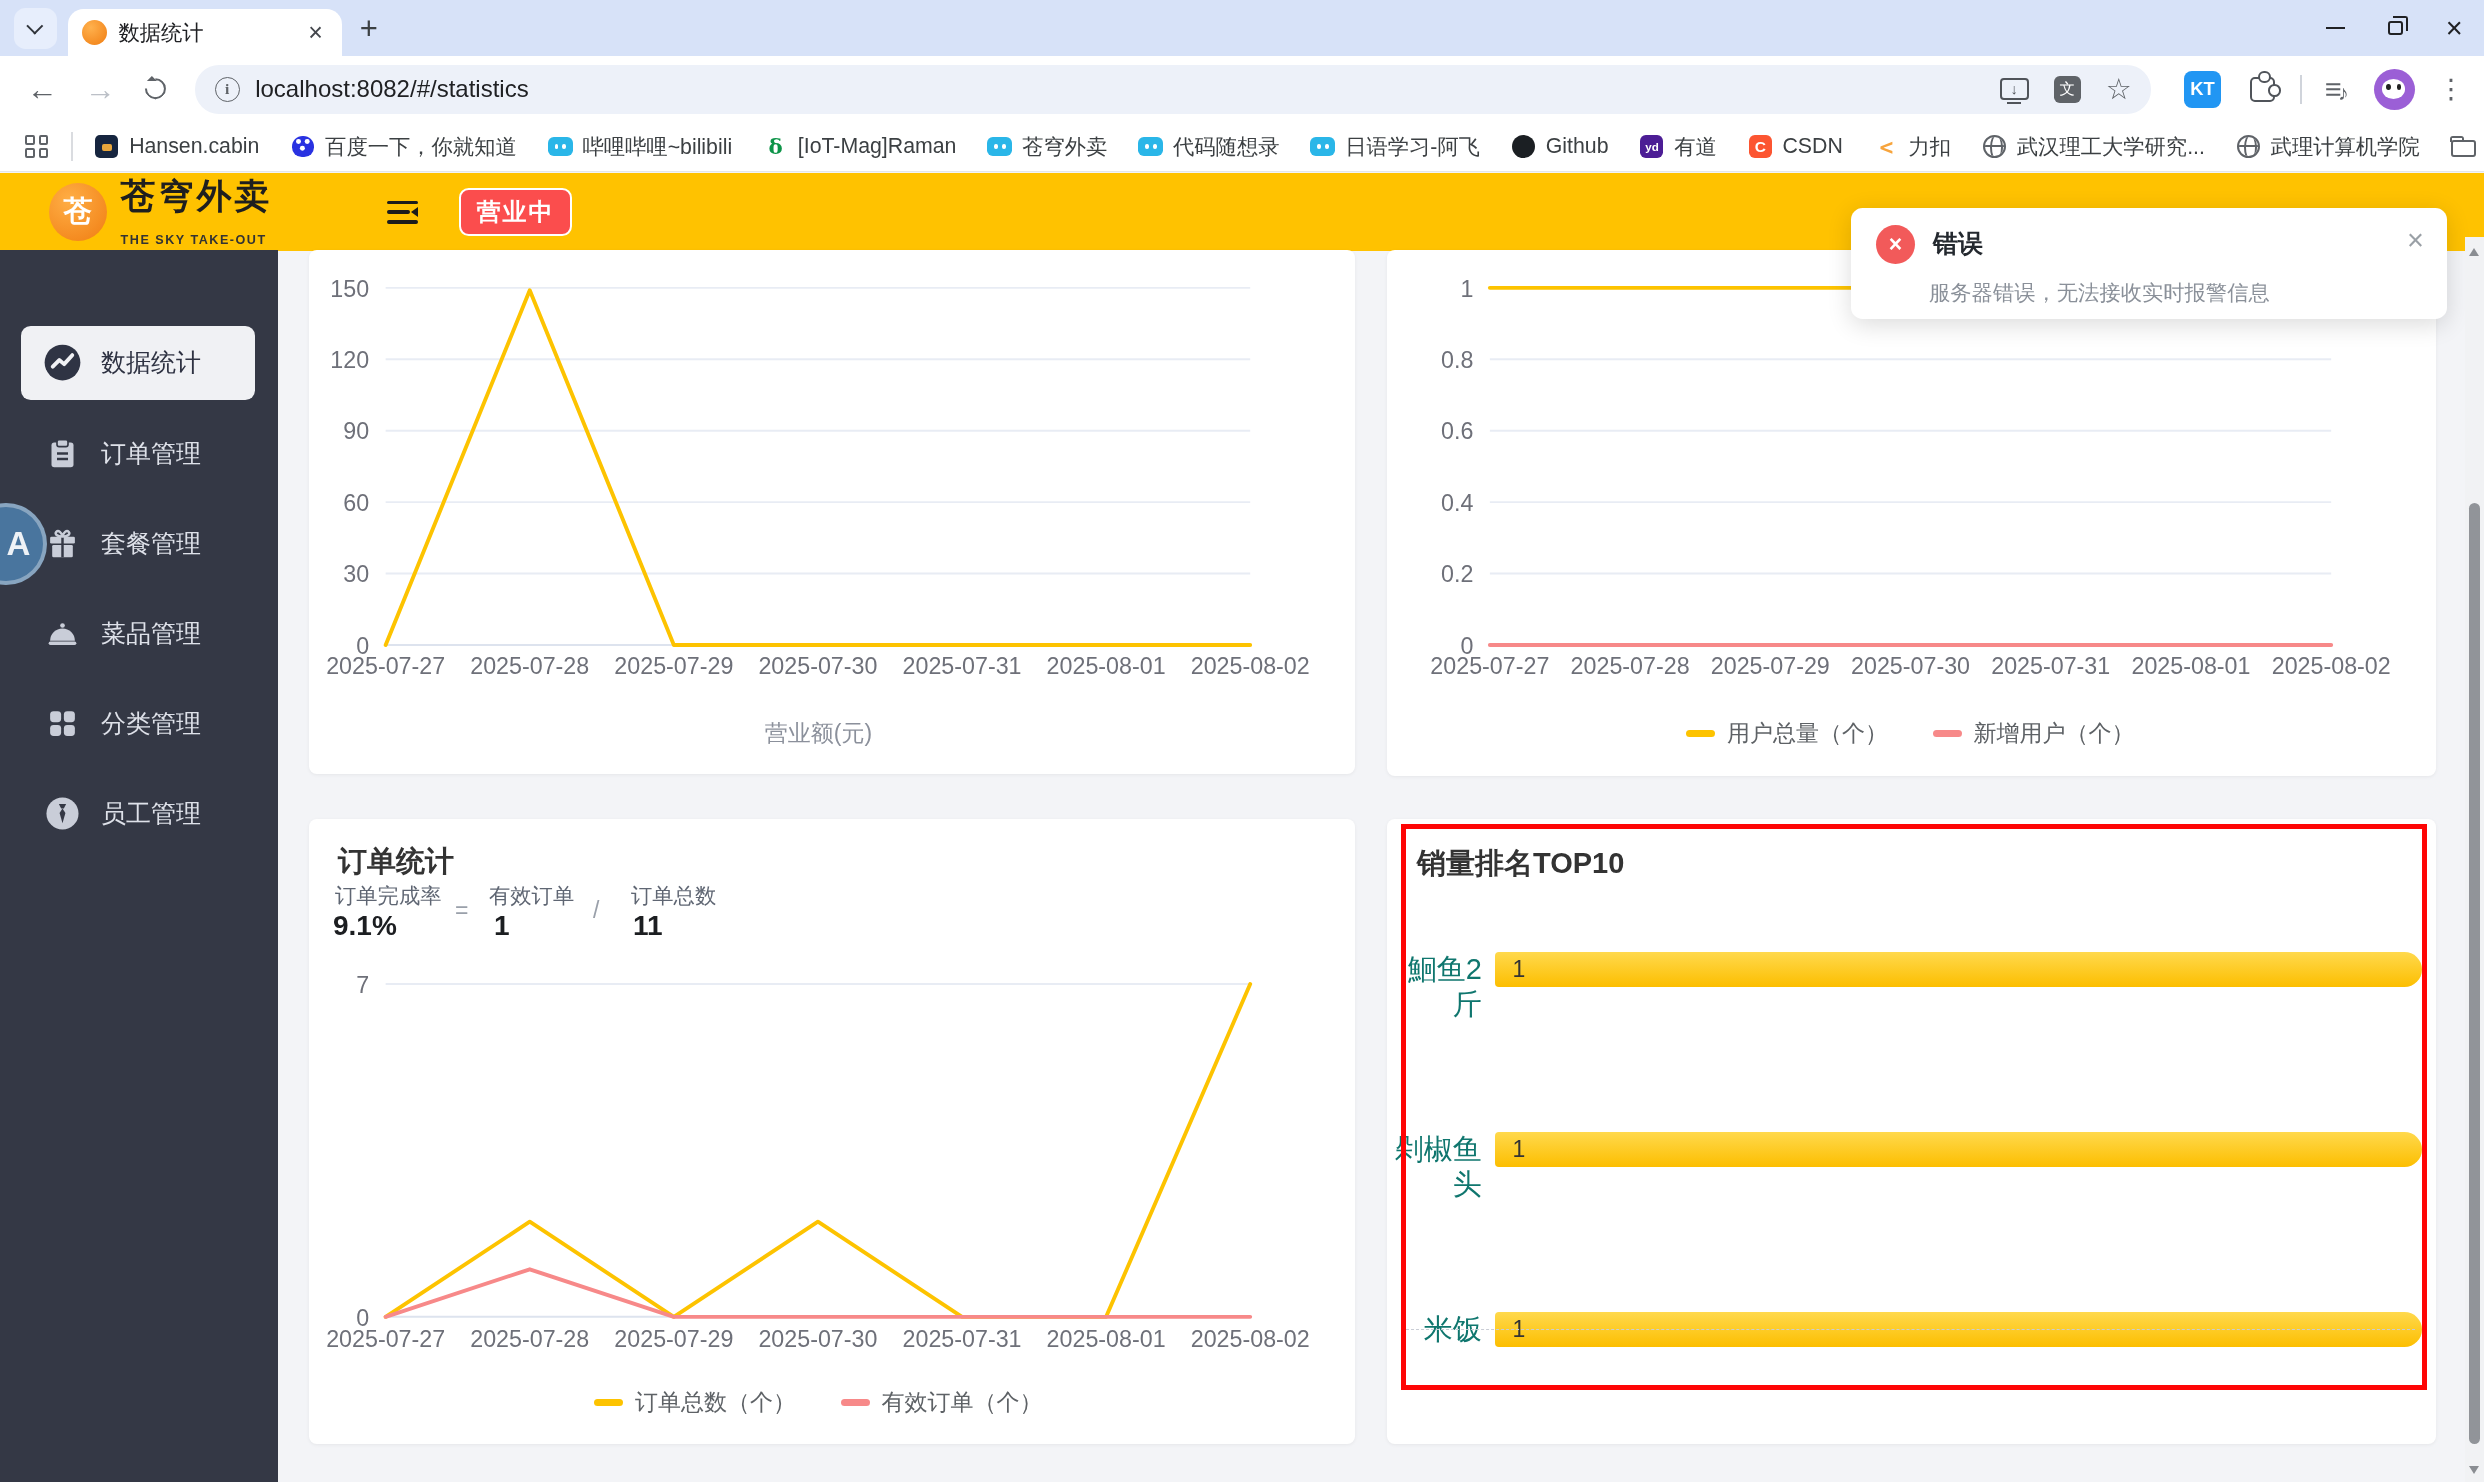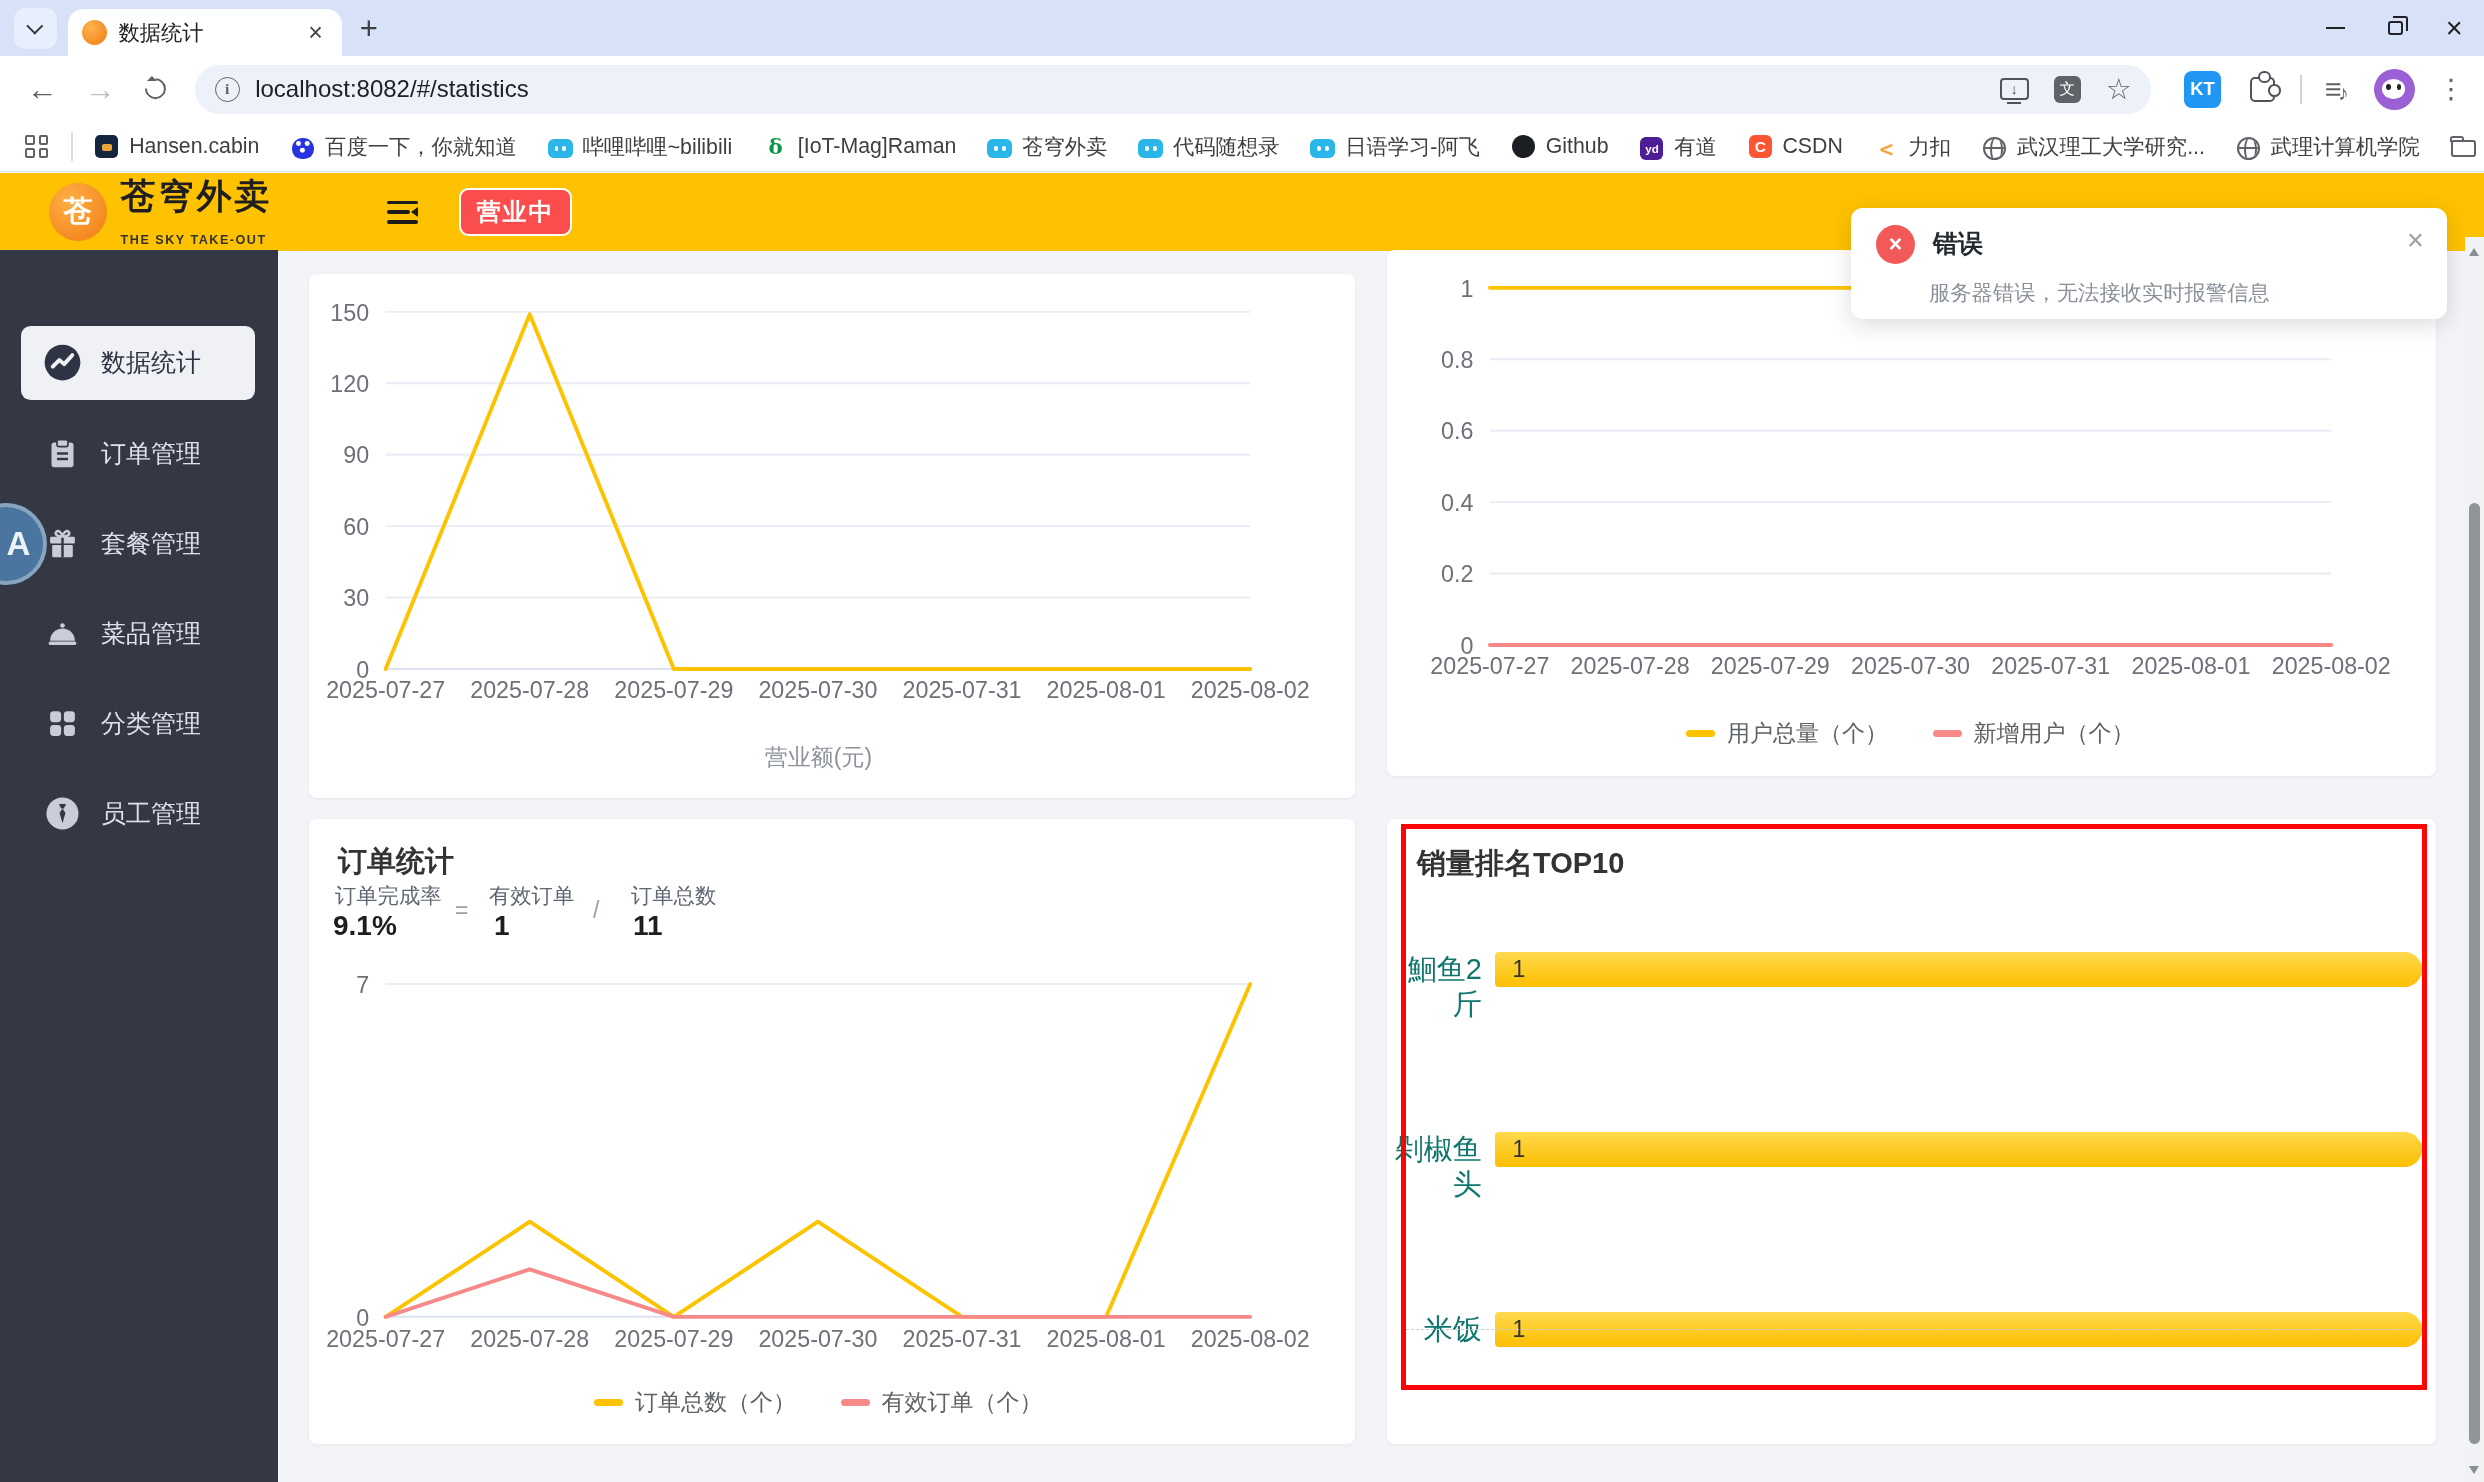--- a/index.html
+++ b/index.html
@@ -46,21 +46,21 @@
   .avatar{margin-left:25px;width:41px;height:41px;border-radius:50%;background:#9b5fd6;position:relative;flex:none;}
   .avatar .panda{position:absolute;left:8.7px;top:10.7px;width:23px;height:19.4px;background:#fff;border-radius:50%;}
   .avatar .panda::before,.avatar .panda::after{content:"";position:absolute;top:4.9px;width:4.9px;height:5.8px;background:#222;border-radius:50%;}
   .avatar .panda::before{left:3.9px}.avatar .panda::after{right:3.9px}
   .dots{margin-left:23px;margin-right:19.4px;font-size:27px;color:#5f6368;flex:none;}
 
   .bookmarks{position:absolute;left:0;top:122px;width:2484px;height:50px;background:#fff;border-bottom:1px solid #e4e6ea;display:flex;align-items:center;font-size:21.3px;color:#3c4043;}
   .apps-grid{margin-left:25px;display:grid;grid-template-columns:9.7px 9.7px;grid-template-rows:9.7px 9.7px;gap:3.9px;flex:none;}
   .apps-grid span{border:2.4px solid #5f6368;border-radius:1.9px;}
   .bm-sep{width:1.9px;height:29px;background:#dadce0;margin:0 21.3px 0 23px;flex:none;}
-  .bm{display:flex;align-items:flex-end;gap:9.7px;margin-right:31px;white-space:nowrap;flex:none;}
+  .bm{display:flex;align-items:center;gap:9.7px;margin-right:31px;white-space:nowrap;flex:none;}
   .bm-ic{width:25px;height:25px;display:flex;align-items:center;justify-content:center;flex:none;}
   .ic-bili{width:26px;height:19.4px;background:#2ab6e8;border-radius:5.8px;position:relative;}
   .ic-bili::before,.ic-bili::after{content:"";position:absolute;top:6.8px;width:3.9px;height:5.8px;background:#fff;border-radius:1.9px;}
   .ic-bili::before{left:6.8px}.ic-bili::after{right:6.8px}
   .ic-baidu{width:21.3px;height:21.3px;background:#2932e1;border-radius:50% 50% 46% 46%;position:relative;}
   .ic-baidu::before{content:"";position:absolute;top:2.9px;left:3.9px;width:4.9px;height:4.9px;background:#fff;border-radius:50%;box-shadow:8.7px 0 0 #fff,3.9px 6.8px 0 #fff;}
   .ic-github{width:23px;height:23px;background:#1b1f23;border-radius:50%;}
   .ic-youdao{width:23px;height:23px;background:#4c1d95;border-radius:5.8px;color:#fff;font-size:11.6px;font-weight:bold;display:flex;align-items:center;justify-content:center;}
   .ic-csdn{width:23px;height:23px;background:#fc5531;border-radius:5.8px;color:#fff;font-size:15.5px;font-weight:bold;display:flex;align-items:center;justify-content:center;}
   .ic-leet{color:#f7a43c;font-size:23px;font-weight:bold;font-family:"DejaVu Sans Mono",monospace;}
@@ -87,21 +87,21 @@
 
   .sidebar{position:absolute;left:0;top:250px;width:278px;height:1232px;background:#343845;padding-top:68px;}
   .side-item{height:90px;margin:0 23px 0 21.3px;display:flex;align-items:center;border-radius:9.7px;color:#dee1e9;font-size:25px;}
   .side-item .sic{width:39px;height:39px;margin-left:21.3px;display:flex;align-items:center;justify-content:center;flex:none;}
   .side-item .slabel{margin-left:19.4px;}
   .side-item.active{background:#f0f1f4;color:#2e3242;height:74px;margin-top:7.8px;margin-bottom:8.7px;}
 
   .float-bubble{position:absolute;left:-35px;top:503px;width:82px;height:82px;border-radius:50%;background:#49759e;border:4.9px solid rgba(255,255,255,.35);display:flex;align-items:center;justify-content:flex-end;padding-right:12.6px;color:#eef2f6;font-size:33px;font-weight:bold;z-index:40;}
 
   .card{position:absolute;background:#fff;border-radius:7.8px;box-shadow:0 1px 3.9px rgba(0,0,0,.06);}
-  #card-turnover{left:309px;top:250px;width:1046px;height:524px;margin-top:24px;}
+  #card-turnover{left:309px;top:250px;width:1046px;height:524px;}
   #card-users{left:1387px;top:250px;width:1049px;height:526px;}
   #card-orders{left:309px;top:819px;width:1046px;height:625px;}
   #card-top10{left:1387px;top:819px;width:1049px;height:625px;}
   .card svg{position:absolute;left:0;top:0;}
   .card-title{position:absolute;font-size:29px;font-weight:bold;color:#333;}
   .chart-legend{position:absolute;display:flex;justify-content:center;align-items:center;gap:45px;height:29px;}
   .chart-legend .li{display:flex;align-items:center;gap:11.6px;font-size:23px;color:#5e6266;white-space:nowrap;}
   .chart-legend .mk{width:29px;height:7.8px;border-radius:3.9px;}
   .chart-legend.nomk .li{color:#8b909b;}
 

